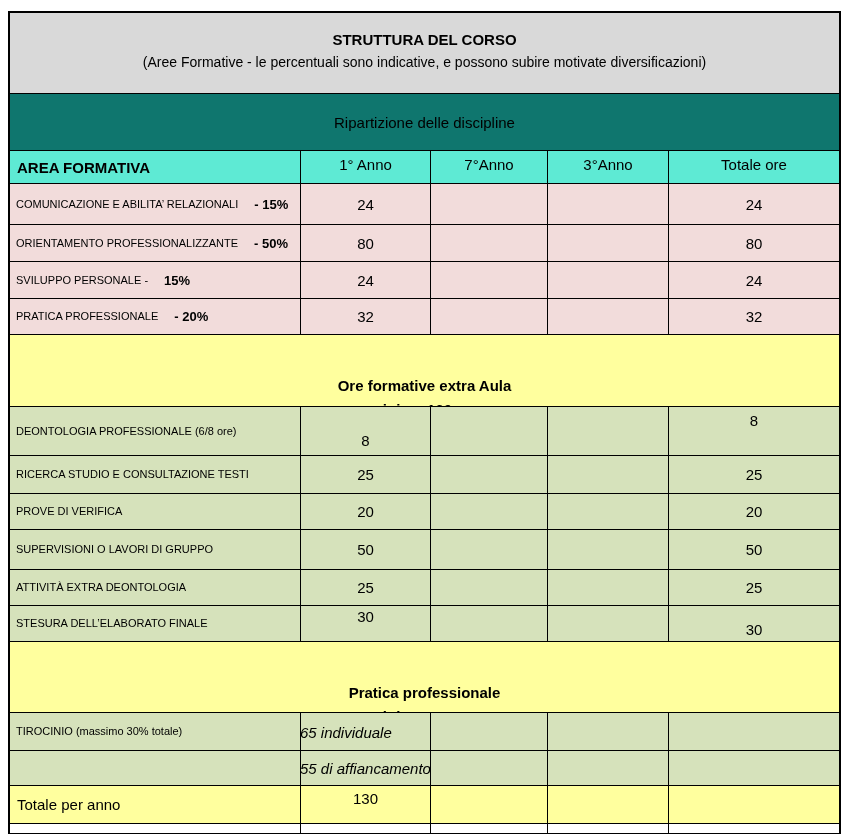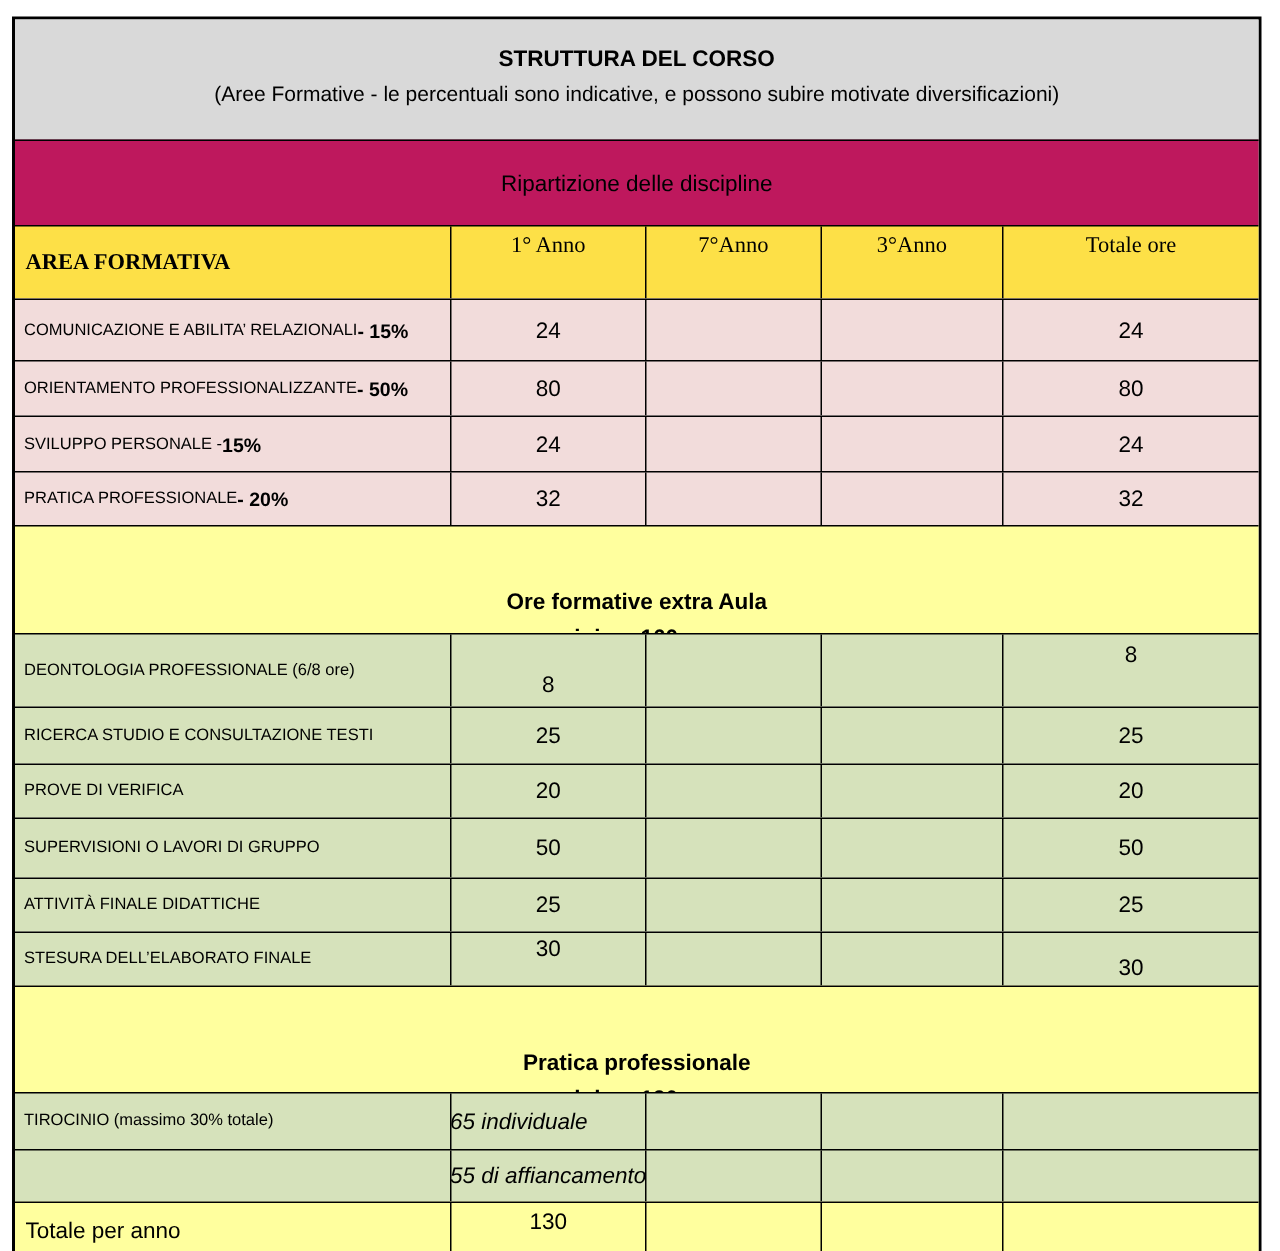--- a/index.html
+++ b/index.html
@@ -17,22 +17,22 @@
   .cell{display:flex;box-sizing:border-box;overflow:hidden;}
   .c1{flex:0 0 290px;}
   .c2{flex:0 0 130px;border-left:1px solid #000;}
   .c3{flex:0 0 117px;border-left:1px solid #000;}
   .c4{flex:0 0 121px;border-left:1px solid #000;text-align:right;}
   .c5{flex:1;border-left:1px solid #000;}
   .full{flex:1;}
 
   
   .row-gray{height:80px;background:#d9d9d9;}
-  .row-ripart{height:57px;background:#be185d;}
-  .row-colhead{height:49px;background:#fde047;font-family:Liberation Serif, serif;}
+  .row-ripart{height:57px;background:#0f766e;}
+  .row-colhead{height:33px;background:#5eead4;}
   .banner{height:72px;background:#ffff9e;}
   .row-banner2{height:71px;}
   .row-total{height:38px;background:#ffff9e;}
   .row-partial{height:10px;background:#ffffff;}
   .pink{background:#f2dcdb;}
   .green{background:#d6e2bb;}
 
   #pink-rows .trow:nth-child(1){height:41px;}
   #pink-rows .trow:nth-child(2){height:37px;}
   #pink-rows .trow:nth-child(3){height:37px;}
@@ -47,21 +47,21 @@
   #pratica-rows .trow:nth-child(2){height:35px;}
 
   
   .head-gray{flex-direction:column;align-items:center;justify-content:flex-start;
              padding-top:15px;text-align:center;line-height:23px;}
   .title{font-weight:bold;font-size:15px;}
   .subtitle{font-size:14px;}
   .center-cell{align-items:center;justify-content:center;font-size:15px;}
   .colhead-label{align-items:center;padding-left:7px;font-weight:bold;font-size:15px;}
   .colhead{justify-content:center;align-items:flex-start;padding-top:5px;font-size:15px;}
-  .label-cell{align-items:center;padding-left:6px;padding-right:4px;font-size:11px;line-height:13px;}
+  .label-cell{align-items:center;padding-left:6px;padding-right:4px;font-size:11px;line-height:13px;gap:16px;}
   .label-cell .b{font-weight:bold;font-size:13px;white-space:pre;}
   .num{justify-content:center;align-items:center;font-size:15px;}
   .banner-cell{flex-direction:column;align-items:center;justify-content:flex-start;
                padding-top:13px;line-height:24px;font-weight:bold;font-size:15px;text-align:center;margin-top:26px;}
   .total-label{align-items:center;padding-left:7px;font-size:15px;}
 
   
   #green-rows .trow:nth-child(1) .c2.num{align-items:flex-end;padding-bottom:6px;}
   #green-rows .trow:nth-child(1) .c5.num{align-items:flex-start;padding-top:5px;}
   #green-rows .trow:nth-child(6) .c2.num{align-items:flex-start;padding-top:2px;}
@@ -180,21 +180,21 @@
         <div class="cell c1 label-cell">
           <span>SUPERVISIONI O LAVORI DI GRUPPO</span>
         </div>
         <div class="cell c2 num">50</div>
         <div class="cell c3 num"></div>
         <div class="cell c4 num"></div>
         <div class="cell c5 num">50</div>
       </div>
       <div class="trow green">
         <div class="cell c1 label-cell">
-          <span>ATTIVITÀ FINALE DIDATTICHE</span>
+          <span>ATTIVITÀ EXTRA DEONTOLOGIA</span>
         </div>
         <div class="cell c2 num">25</div>
         <div class="cell c3 num"></div>
         <div class="cell c4 num"></div>
         <div class="cell c5 num">25</div>
       </div>
       <div class="trow green">
         <div class="cell c1 label-cell">
           <span>STESURA DELL’ELABORATO FINALE</span>
         </div>

